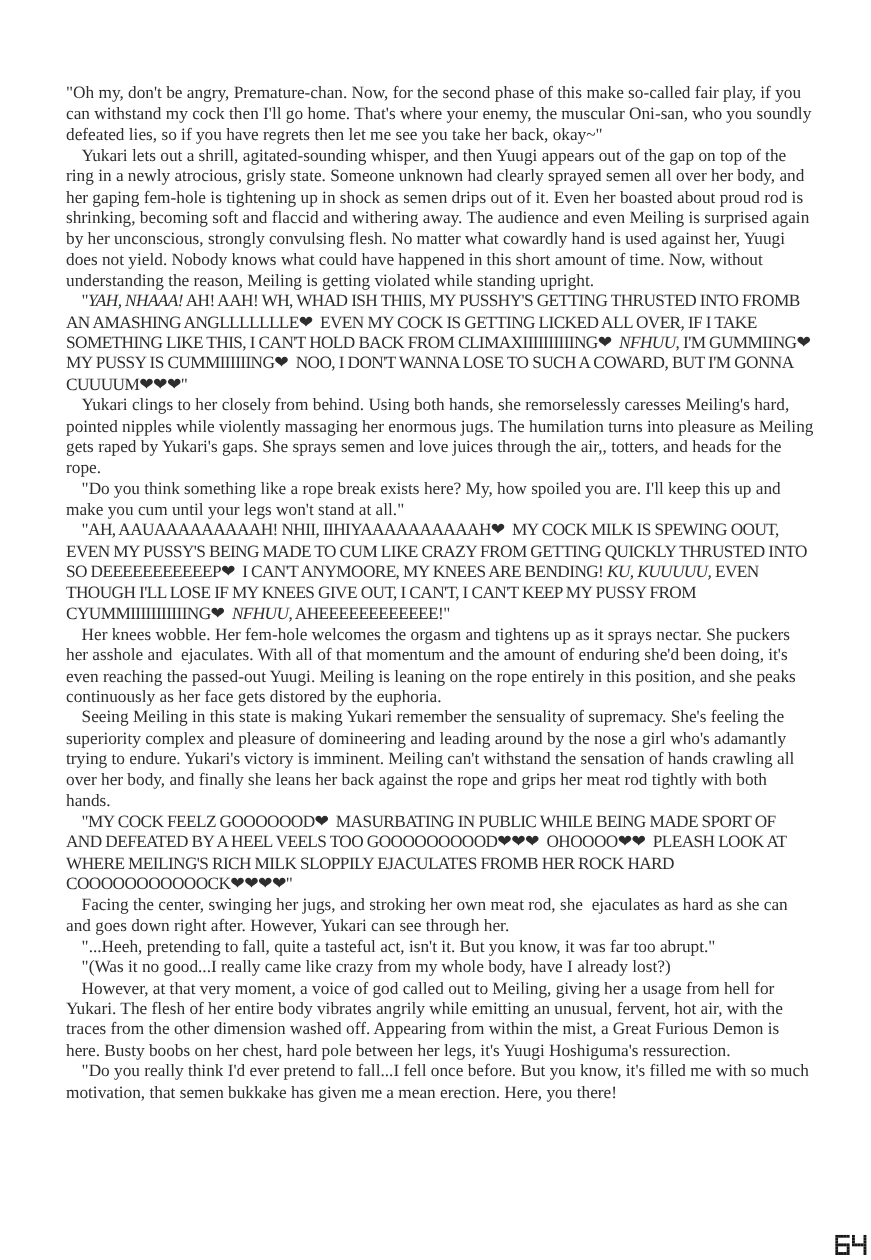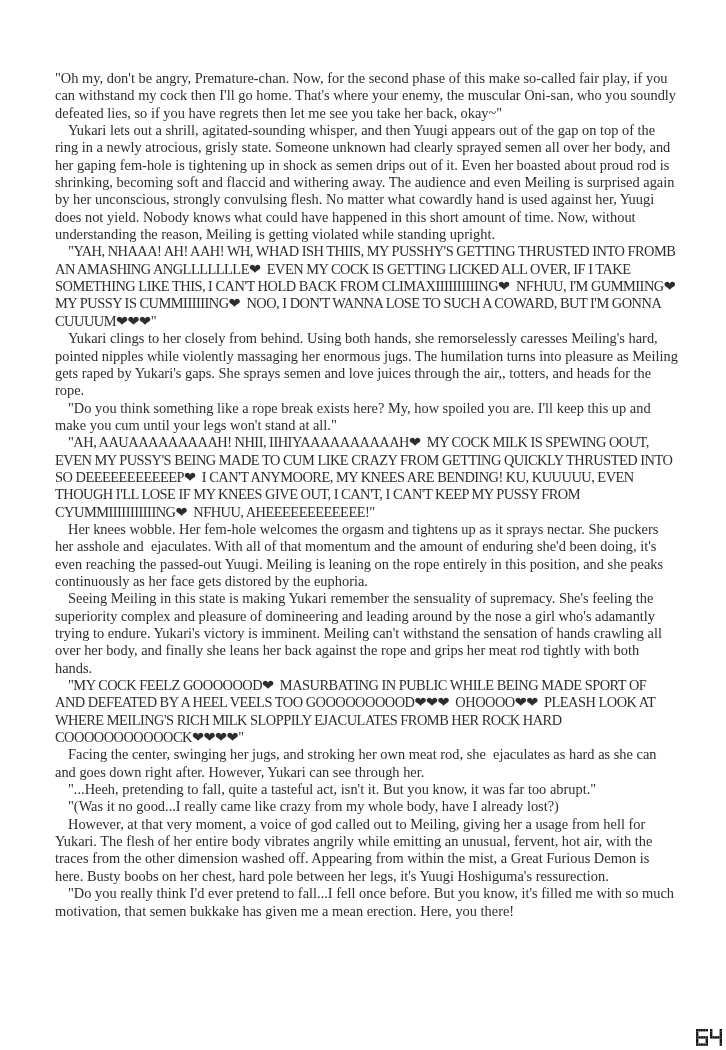--- a/index.html
+++ b/index.html
@@ -14,21 +14,21 @@
     position:absolute;
     left:55px;top:70px;width:623px;
     color:#2e2e2e;
     font-size:14.4px;
     line-height:17.35px;
     white-space:pre-wrap;
     text-align:left;
   }
   .text-block p{margin:0;text-indent:13px;}
   .text-block p.no-indent{text-indent:0;}
-  .text-block .it{}
+  .text-block .it{font-style:italic;}
   .text-block p.caps{letter-spacing:-0.5px;}
   .page-number{
     position:absolute;
     right:4px;bottom:4px;
     width:26px;height:17px;
   }
 </style>
 </head>
 <body>
 

